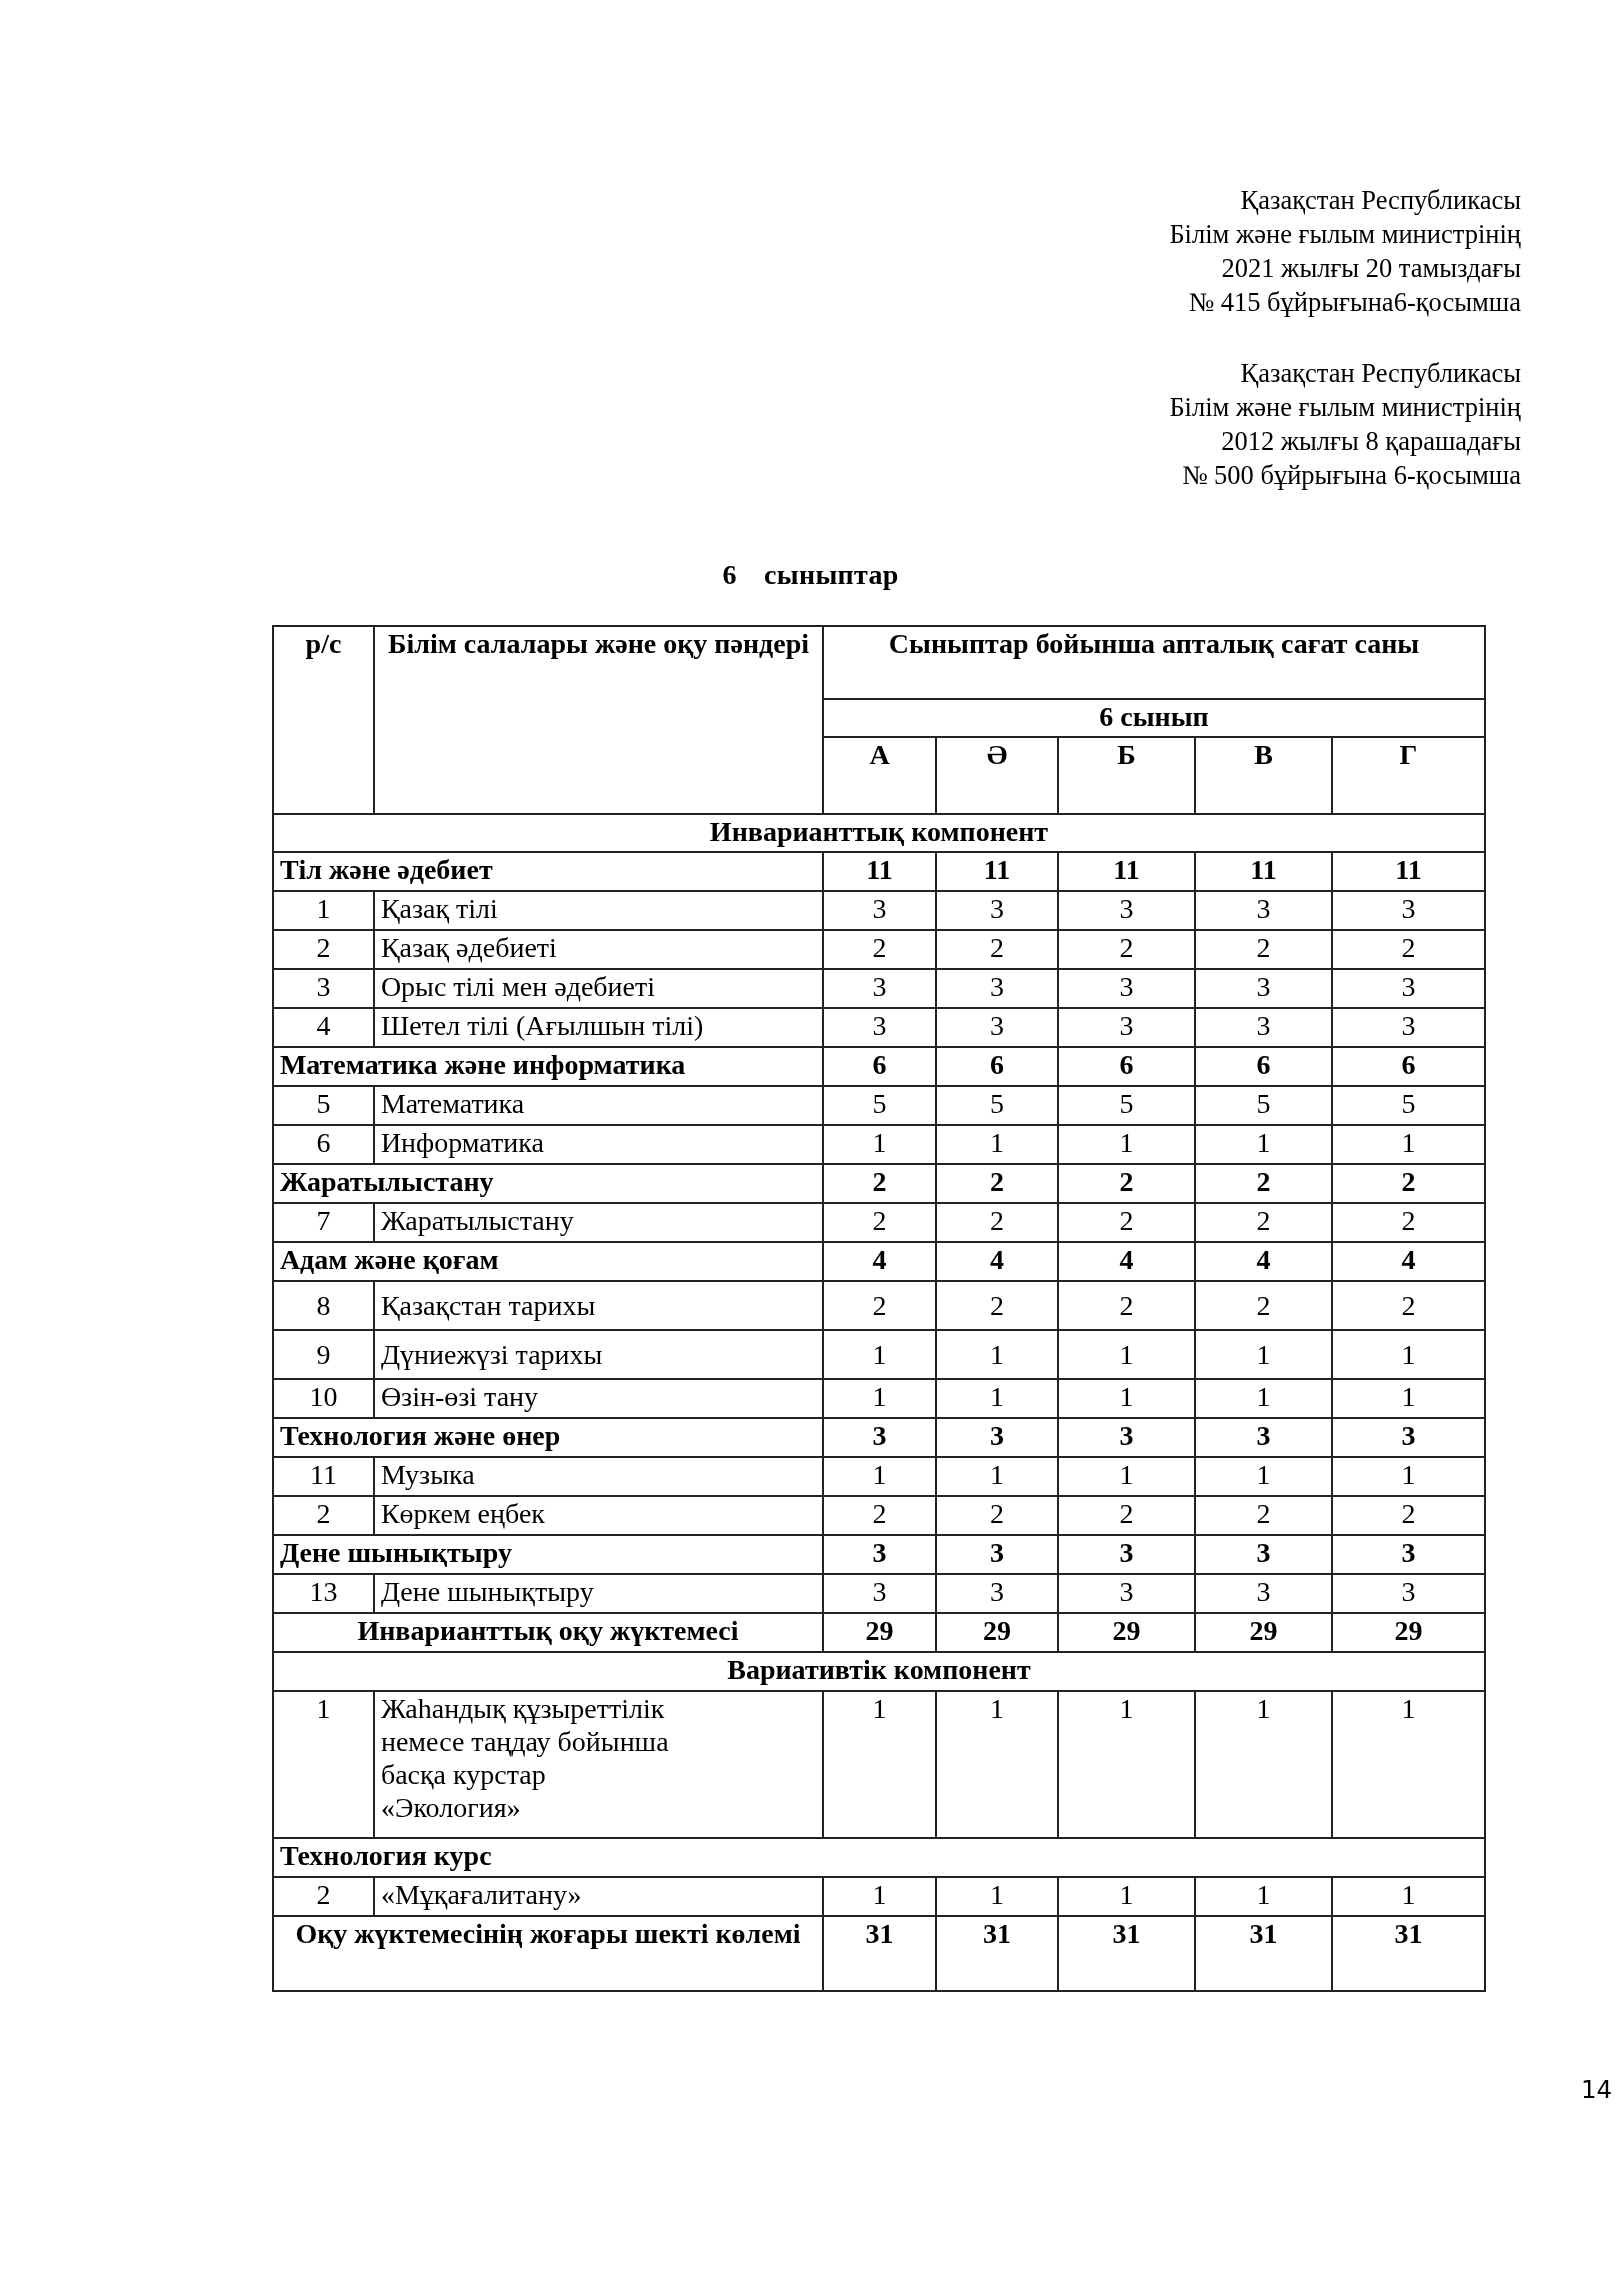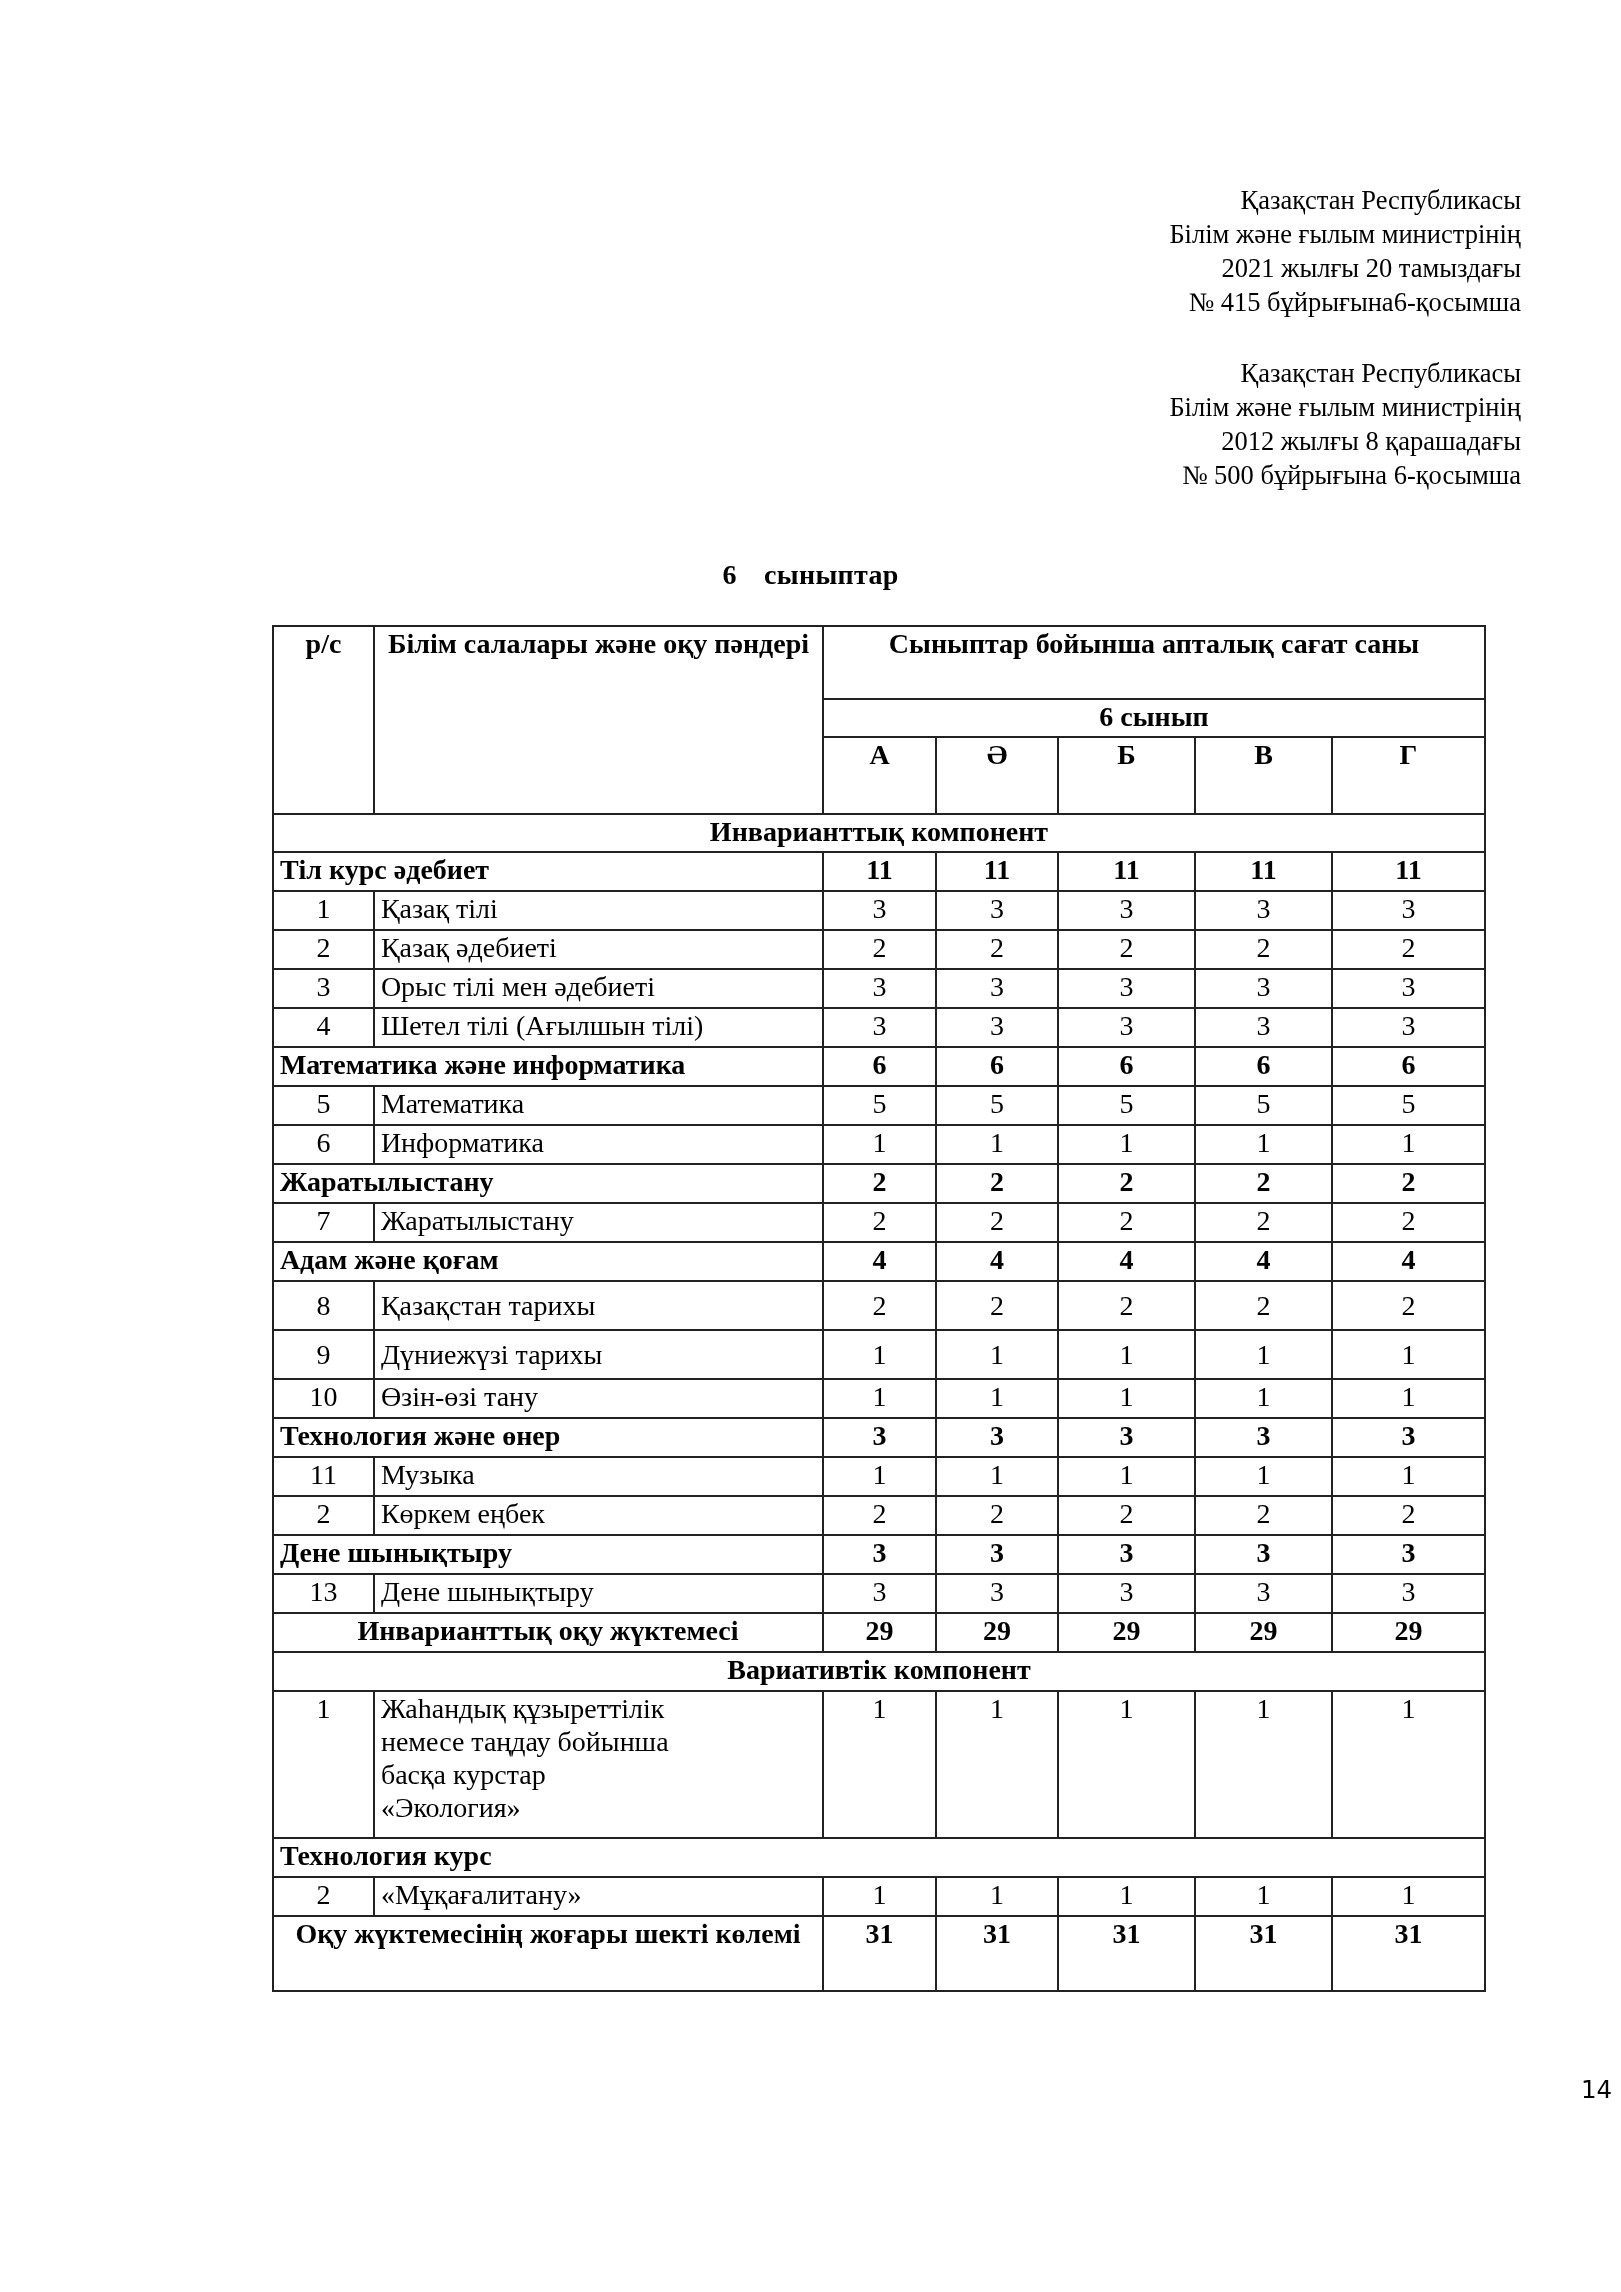--- a/index.html
+++ b/index.html
@@ -90,21 +90,21 @@
       <td class="b c" style="height:69px">А</td>
       <td class="b c">Ә</td>
       <td class="b c">Б</td>
       <td class="b c">В</td>
       <td class="b c">Г</td>
     </tr>
     <tr class="h40">
       <td colspan="7" class="b c">Инварианттық  компонент</td>
     </tr>
   <tr class="h38">
-        <td class="b l" colspan="2">Тіл курс әдебиет</td>
+        <td class="b l" colspan="2">Тіл және әдебиет</td>
         <td class="b c">11</td>
         <td class="b c">11</td>
         <td class="b c">11</td>
         <td class="b c">11</td>
         <td class="b c">11</td>
       </tr>
       <tr class="h38">
         <td class="c">1</td>
         <td class="l">Қазақ тілі</td>
         <td class="c">3</td>

